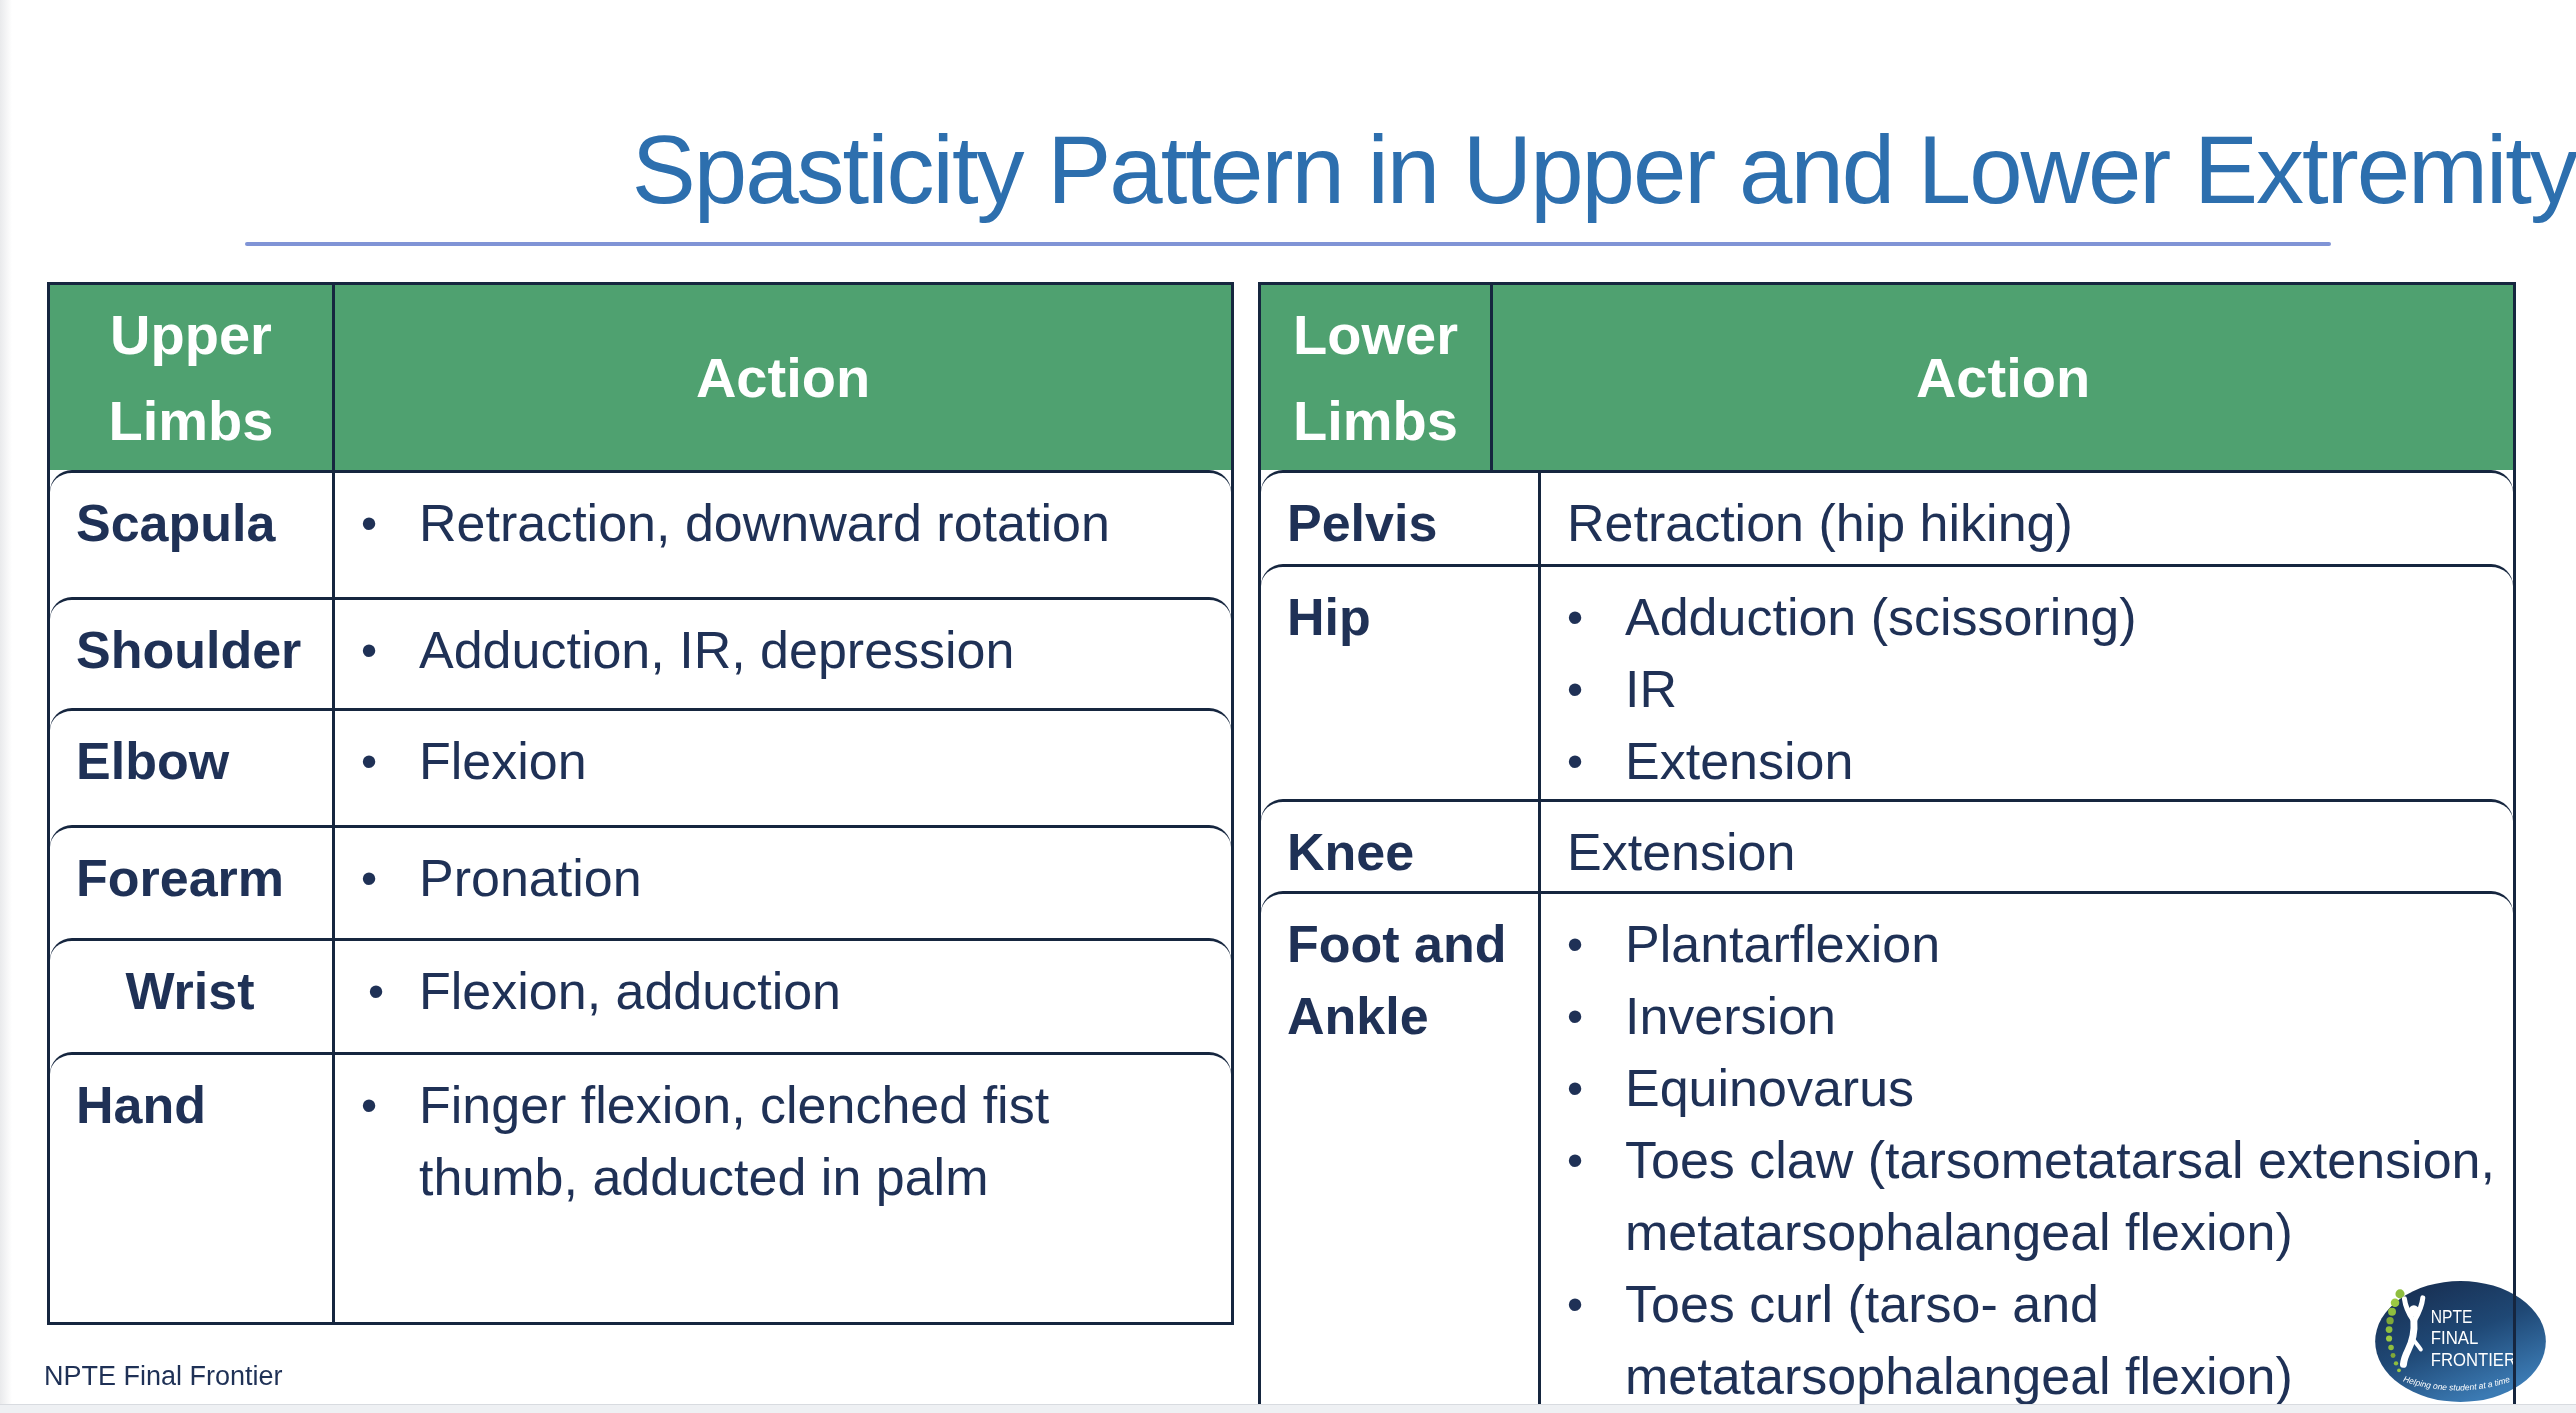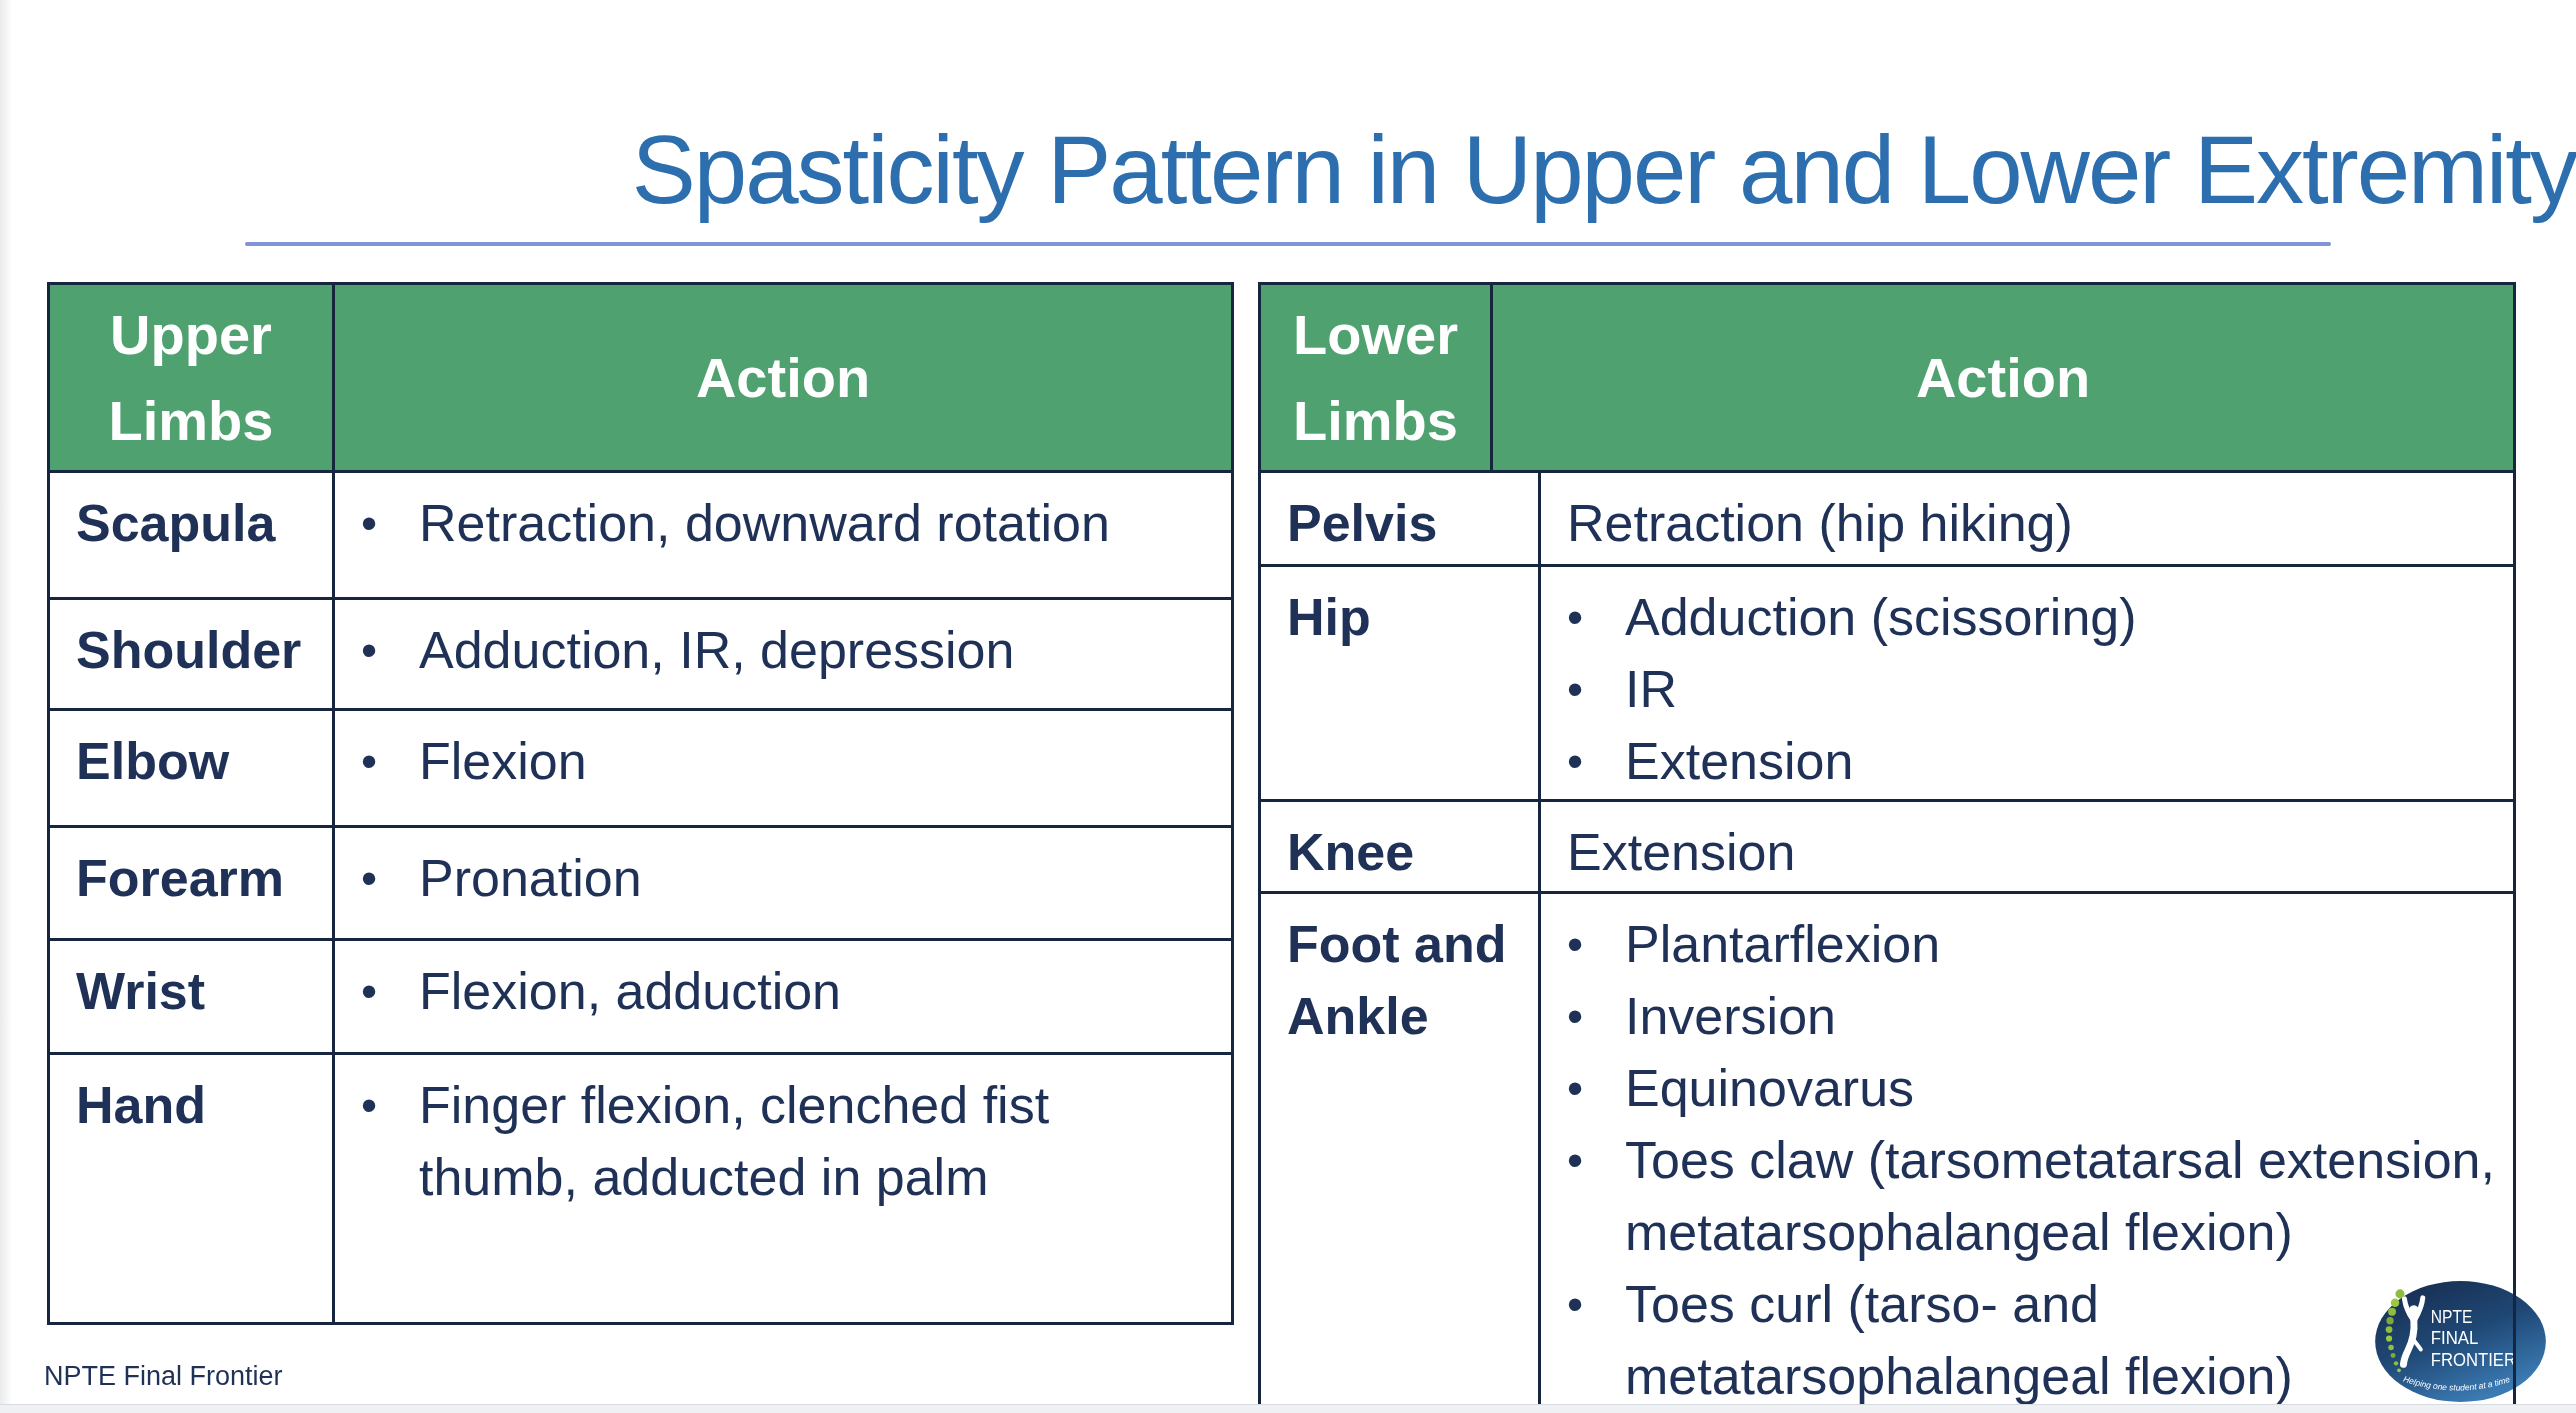--- a/index.html
+++ b/index.html
@@ -32,29 +32,29 @@
   }
   
   .tbl{
     position:absolute;top:282px;z-index:2;background:transparent;
     border:3px solid var(--navy);box-sizing:border-box;
     font-size:52px;line-height:72px;
   }
   .tbl *{box-sizing:border-box;}
   .tbl-upper{left:47px;width:1187px;}
   .tbl-lower{left:1258px;width:1258px;}
-  .row{display:flex;border-top:3px solid var(--navy);}
+  .row{display:flex;border-top:3px solid var(--navy);border-radius:22px;}
   .row:first-child{border-top:none;}
   
   .tbl-upper .row:nth-child(1){height:185px;}
   .tbl-upper .row:nth-child(2){height:127px;}
   .tbl-upper .row:nth-child(3){height:111px;}
   .tbl-upper .row:nth-child(4){height:117px;}
   .tbl-upper .row:nth-child(5){height:113px;}
-  .tbl-upper .row:nth-child(6){height:114px;}
+  .tbl-upper .row:nth-child(6){height:114px;text-align:center;}
   .tbl-upper .row:nth-child(7){height:270px;}
   
   .tbl-lower .row:nth-child(1){height:185px;}
   .tbl-lower .row:nth-child(2){height:94px;}
   .tbl-lower .row:nth-child(3){height:235px;}
   .tbl-lower .row:nth-child(4){height:92px;}
   .tbl-lower .row:nth-child(5){height:587px;}
   .cell{overflow:hidden;}
   .cell.label{
     flex:none;width:285px;border-right:3px solid var(--navy);

